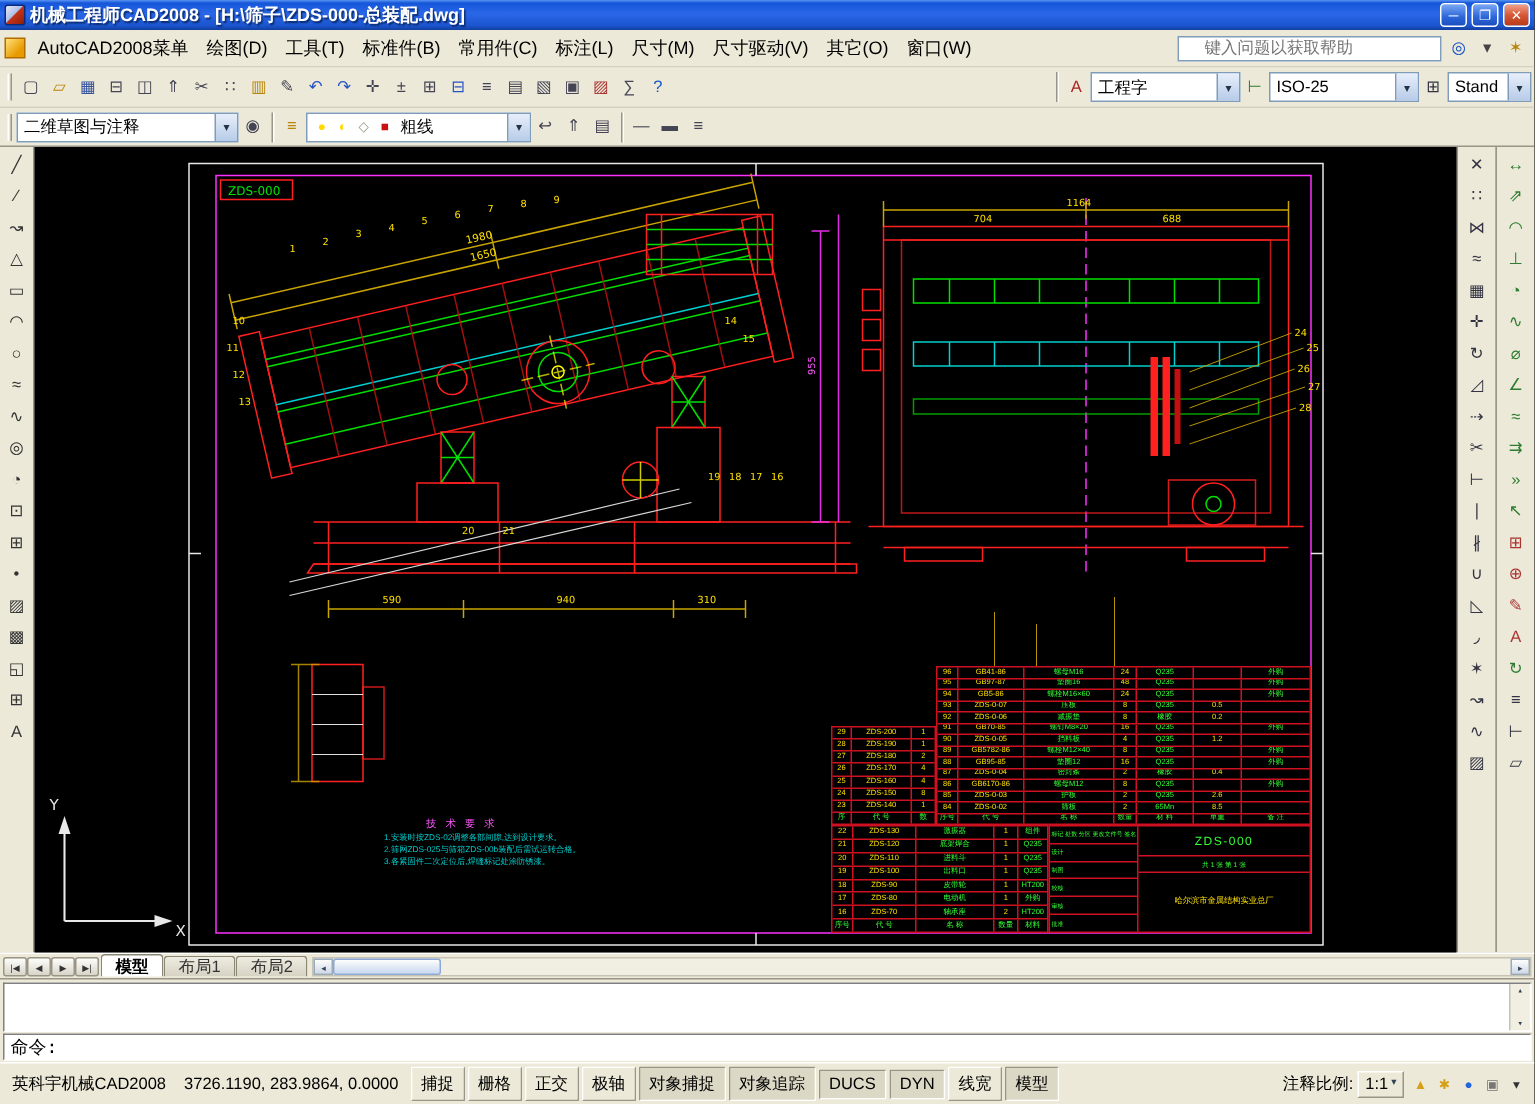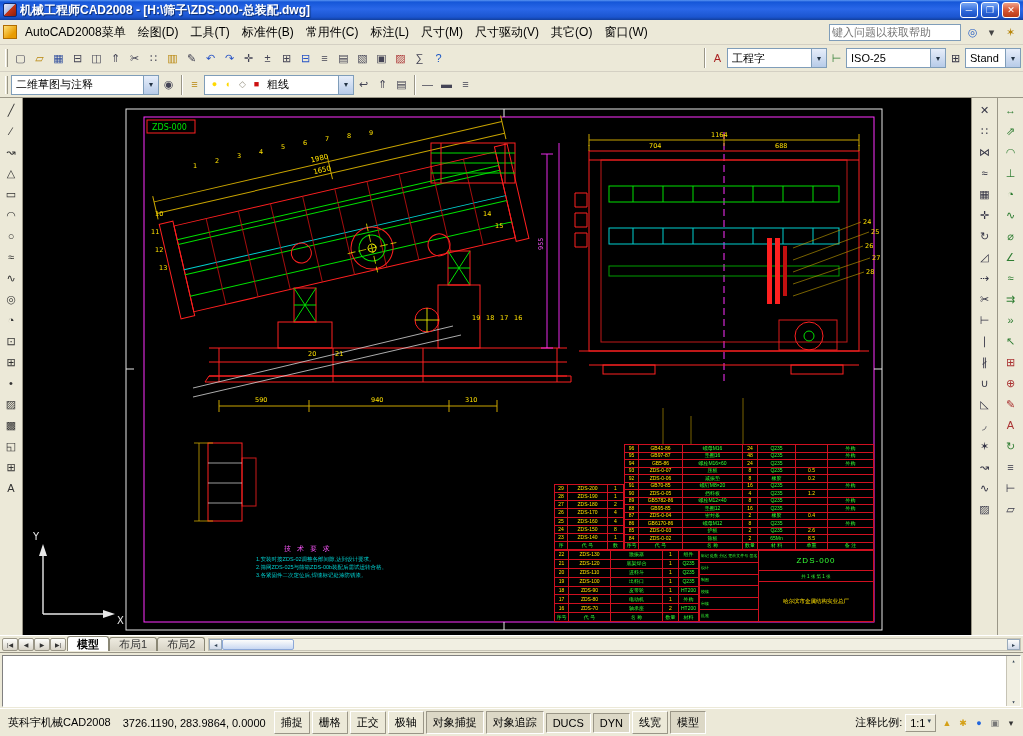--- a/index.html
+++ b/index.html
@@ -14,21 +14,21 @@
 .titlebar .title{flex:1;color:#fff;font-weight:bold;font-size:12px;white-space:nowrap;overflow:hidden;text-shadow:1px 1px 1px #0a2a6a}
 .winbtn{width:18px;height:16px;flex:none;border:1px solid #fff;border-radius:3px;color:#fff;font-size:9px;line-height:1;display:flex;align-items:center;justify-content:center;background:linear-gradient(180deg,#7aa7f4,#2b66d9 60%,#1c4fc0)}
 .winbtn.close{background:linear-gradient(180deg,#f0a089,#d75836 50%,#b83a16)}
 
 
 .menubar{height:25px;flex:none;background:#ece9d8;display:flex;align-items:center;padding:0 3px;border-bottom:1px solid #d4d0c3}
 .menuappicon{width:14px;height:14px;flex:none;background:linear-gradient(135deg,#ffe27a,#e89b00 70%);border:1px solid #b06c00;margin-right:2px}
 .menuitems{display:flex;align-items:center}
 .menu-item{padding:3px 6px;font-size:12px;color:#000;white-space:nowrap}
 .help-box{margin-left:auto;display:flex;align-items:center;gap:2px}
-.help-input{width:132px;height:17px;border:1px solid #7f9db9;font-size:11px;padding:0 2px;font-family:Liberation Sans, sans-serif;color:#777}
+.help-input{width:176px;height:17px;border:1px solid #7f9db9;font-size:11px;padding:0 17px;font-family:Liberation Sans, sans-serif;color:#777}
 
 
 .toolbar{background:#ece9d8;display:flex;align-items:center;padding:0 2px;overflow:hidden}
 #toolbar1{height:27px;flex:none;border-bottom:1px solid #d4d0c3}
 #toolbar2{height:26px;flex:none;border-bottom:1px solid #9a9687}
 .grip{width:3px;height:18px;flex:none;border-left:1px solid #fff;border-right:1px solid #9a9687;margin:0 3px}
 .iconstrip{display:flex;align-items:center}
 .tbtn{width:19px;height:19px;flex:none;display:inline-flex;align-items:center;justify-content:center;font-size:11px;line-height:1;color:#3a3f66;border:1px solid transparent;border-radius:2px}
 .sep{width:1px;height:20px;background:#9a9687;box-shadow:1px 0 0 #fff;margin:0 3px;flex:none}
 .combo{height:20px;background:#fff;border:1px solid #7f9db9;display:flex;align-items:center;font-size:11px;flex:none}
@@ -705,20 +705,23 @@
     </div>
   </div>
 
   <div class="command">
     <div class="cmd-hist">
       <div class="cmd-scroll">
         <span>▴</span>
         <span>▾</span>
       </div>
     </div>
+    <div class="cmd-input">
+      <span>命令:</span>
+    </div>
   </div>
 
   <div class="statusbar">
     <span class="brand">英科宇机械CAD2008</span>
     <span class="coords">3726.1190, 283.9864, 0.0000</span>
     <span class="toggles">
         <span class="sbtn">捕捉</span>
         <span class="sbtn">栅格</span>
         <span class="sbtn">正交</span>
         <span class="sbtn">极轴</span>

